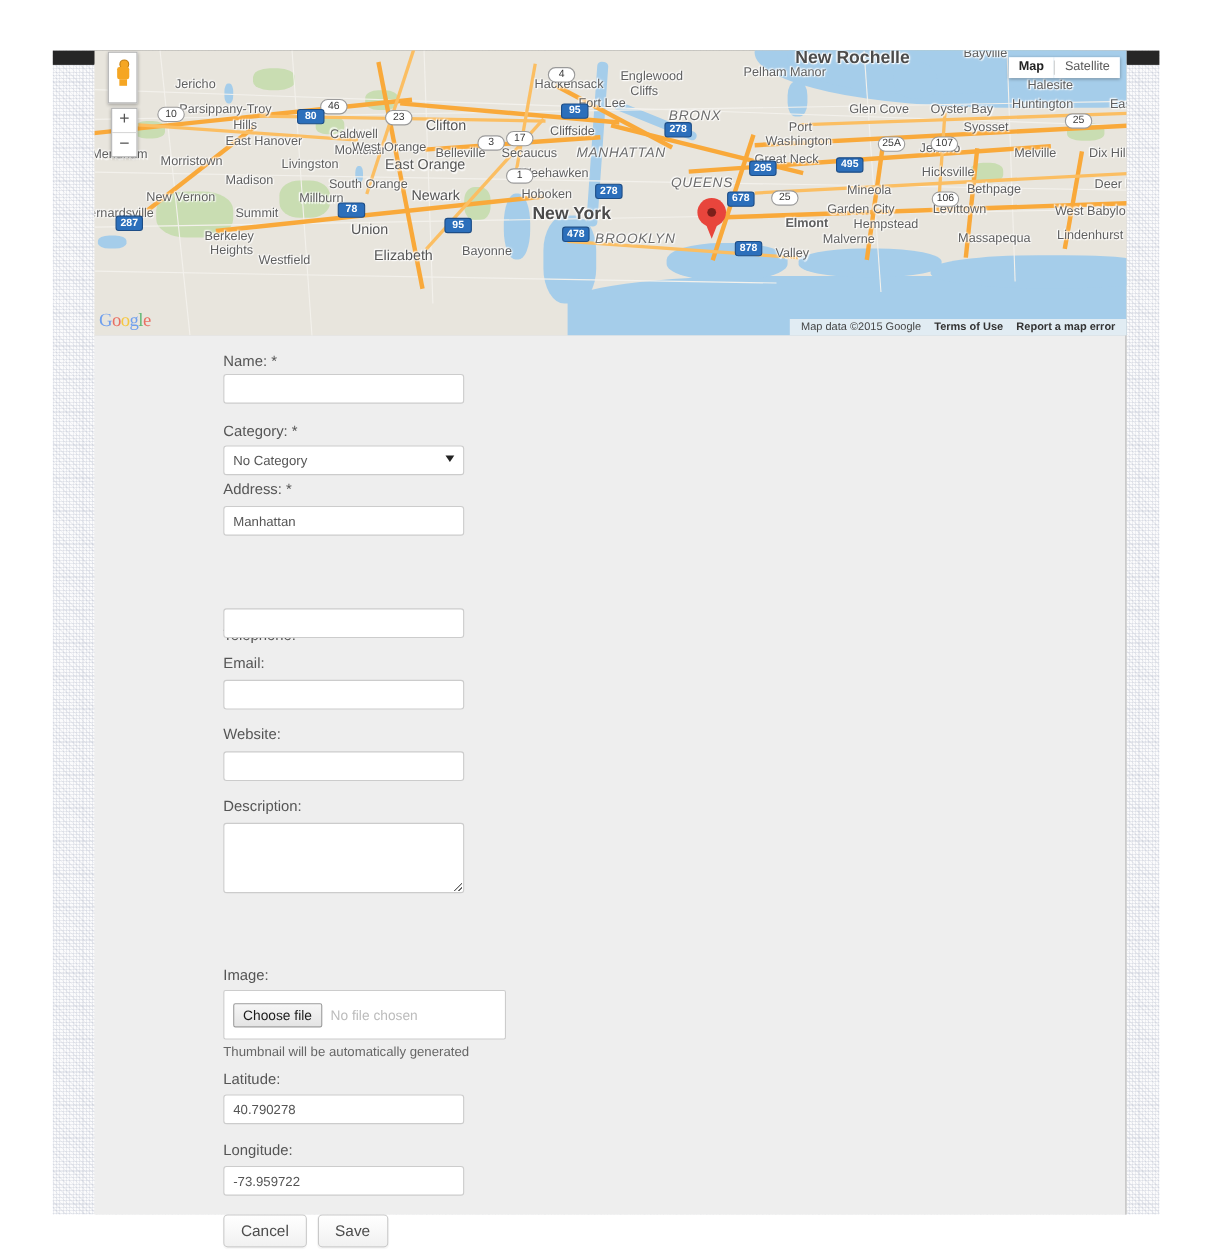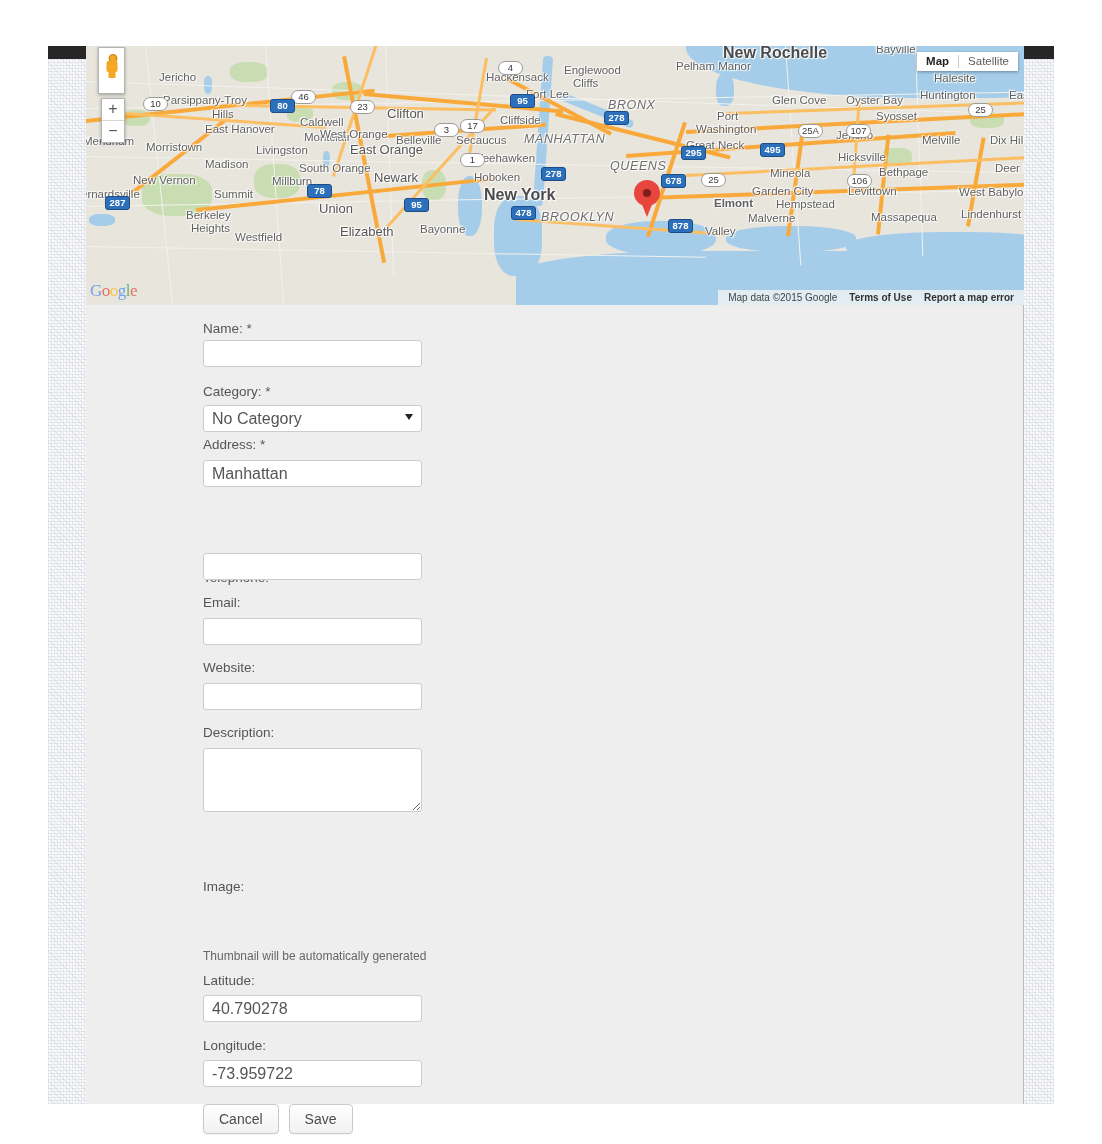--- a/index.html
+++ b/index.html
@@ -237,21 +237,21 @@
     font-family: "Liberation Sans", sans-serif;
     white-space: nowrap;
   }
   .finput {
     width: 219px;
     height: 27px;
     box-sizing: border-box;
     border: 1px solid #cccccc;
     border-radius: 3px;
     background: #ffffff;
-    font-size: 16px;
+    font-size: 12px;
     color: #555;
     padding: 0 8px;
     font-family: "Liberation Sans", sans-serif;
     outline: none;
   }
   select.finput {
     width: 219px;
     height: 27px;
     -webkit-appearance: none;
     appearance: none;
@@ -584,20 +584,26 @@
   <div class="fld" style="top:420px;">
     <div class="flabel">Description:</div>
   </div>
   <div class="fld" style="top:443px;">
     <textarea class="finput" style=""></textarea>
   </div>
 
   <div class="fld" style="top:574px;">
     <div class="flabel">Image:</div>
   </div>
+  <div class="fld" style="top:595px;">
+    <div class="filebox">
+      <span class="choose-btn">Choose file</span>
+      <span class="file-name">No file chosen</span>
+    </div>
+  </div>
 
   <div class="fld" style="top:583px;left:117px;"></div>
   <div class="fld" style="top:583px;"></div>
 
   <div class="fld" style="top:644px;">
     <div class="hint">Thumbnail will be automatically generated</div>
   </div>
 
   <div class="fld" style="top:668px;">
     <div class="flabel">Latitude:</div>

